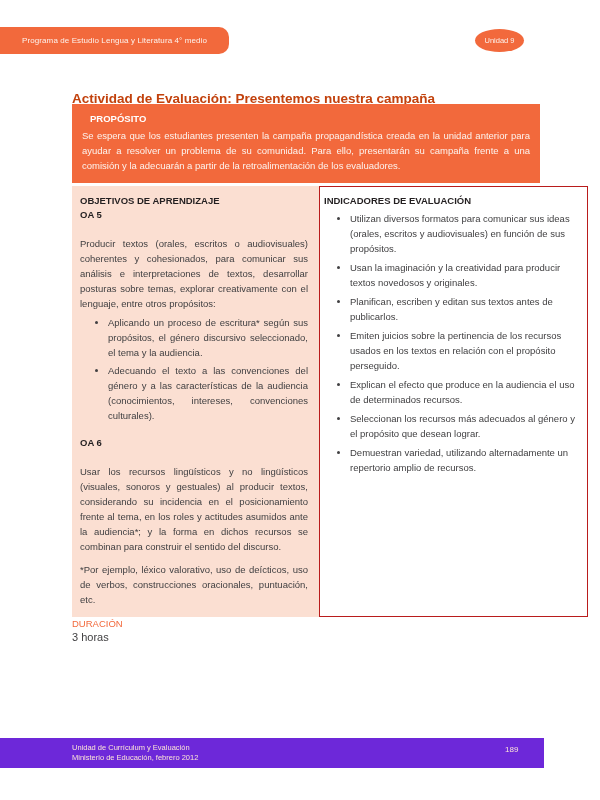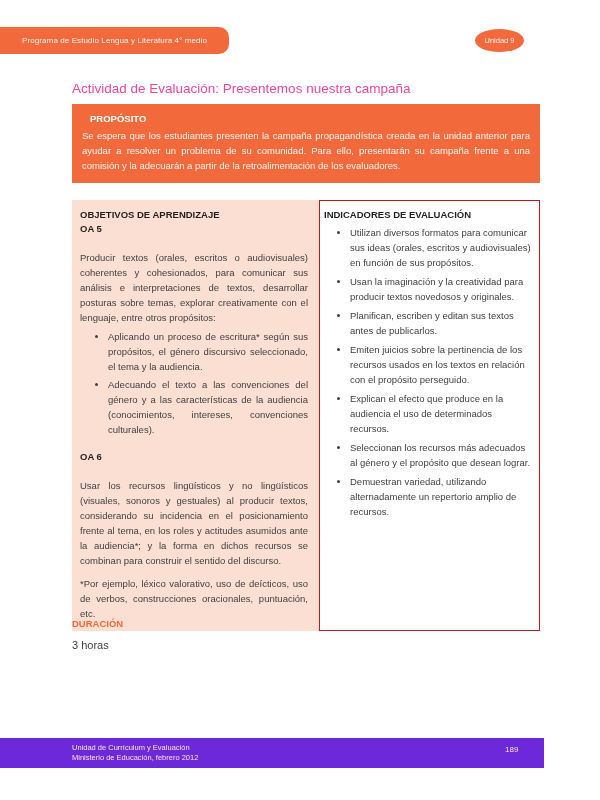--- a/index.html
+++ b/index.html
@@ -22,34 +22,34 @@
   }
   .unit-badge {
     position: absolute; left: 475px; top: 29px;
     width: 49px; height: 23px;
     background: #f2693c;
     border-radius: 50%;
     display: flex; align-items: center; justify-content: center;
     color: #fdf2ec; font-size: 7.5px;
   }
   .doc-title {
-    position: absolute; left: 72px; top: 72px; width: 468px;
-    font-size: 13.5px; font-weight: normal; color: #ec4899;
+    position: absolute; left: 72px; top: 82px; width: 468px;
+    font-size: 13.5px; font-weight: bold; color: #c2410c;
   }
   
   .proposito {
     position: absolute; left: 72px; top: 104px; width: 468px;
     background: #f2693c; color: #fdf3ee;
     padding: 9px 10px 10px;
   }
   .proposito h3 { margin: 0 8px 4px; font-size: 9.5px; color:#ffffff; }
   .proposito p { margin: 0; font-size: 9.5px; line-height: 15px; text-align: justify; }
   
   .columns {
-    position: absolute; left: 72px; top: 200px; width: 468px;
+    position: absolute; left: 72px; top: 186px; width: 516px;
     display: flex; align-items: stretch;
   }
   .col-left {
     width: 247px; flex: 0 0 247px;
     background: #fbdfd2;
     padding: 8px 11px 10px 8px;
   }
   .col-right {
     flex: 1;
     background: #ffffff;
@@ -62,21 +62,21 @@
   .col-left p { margin: 16px 0 4px; font-size: 9.5px; color: #414042; line-height: 15px; text-align: justify; }
   .col-left p.footnote { margin: 8px 0 0; }
   ul.bullets { margin: 3px 0 0; padding: 0 0 0 28px; list-style: disc; }
   ul.bullets li { font-size: 9.5px; color: #414042; line-height: 15px; margin: 0 0 3px; }
   .col-left ul.bullets { margin-bottom: 12px; }
   .col-left ul.bullets li { text-align: justify; }
   .col-right ul.bullets { padding-left: 26px; }
   .col-right ul.bullets li { margin-bottom: 4px; }
   
   .duracion { position: absolute; left: 72px; top: 618px; }
-  .duracion h4 { margin: 0 0 10px; font-size: 9.5px; font-weight: bold; color: #f2693c; text-align: right; }
+  .duracion h4 { margin: 0 0 2px; font-size: 9.5px; font-weight: normal; color: #f2693c; text-align: right; }
   .duracion .value { font-size: 11px; color: #414042; }
   
   .footer {
     position: absolute; left: 0; top: 738px;
     width: 544px; height: 30px;
     background: #6d28d9; color: #fbe3d8;
   }
   .footer .lines { position: absolute; left: 72px; top: 5px; font-size: 7.5px; line-height: 10px; }
   .footer .pagenum { position: absolute; left: 505px; top: 7px; font-size: 8px; }
 </style>

